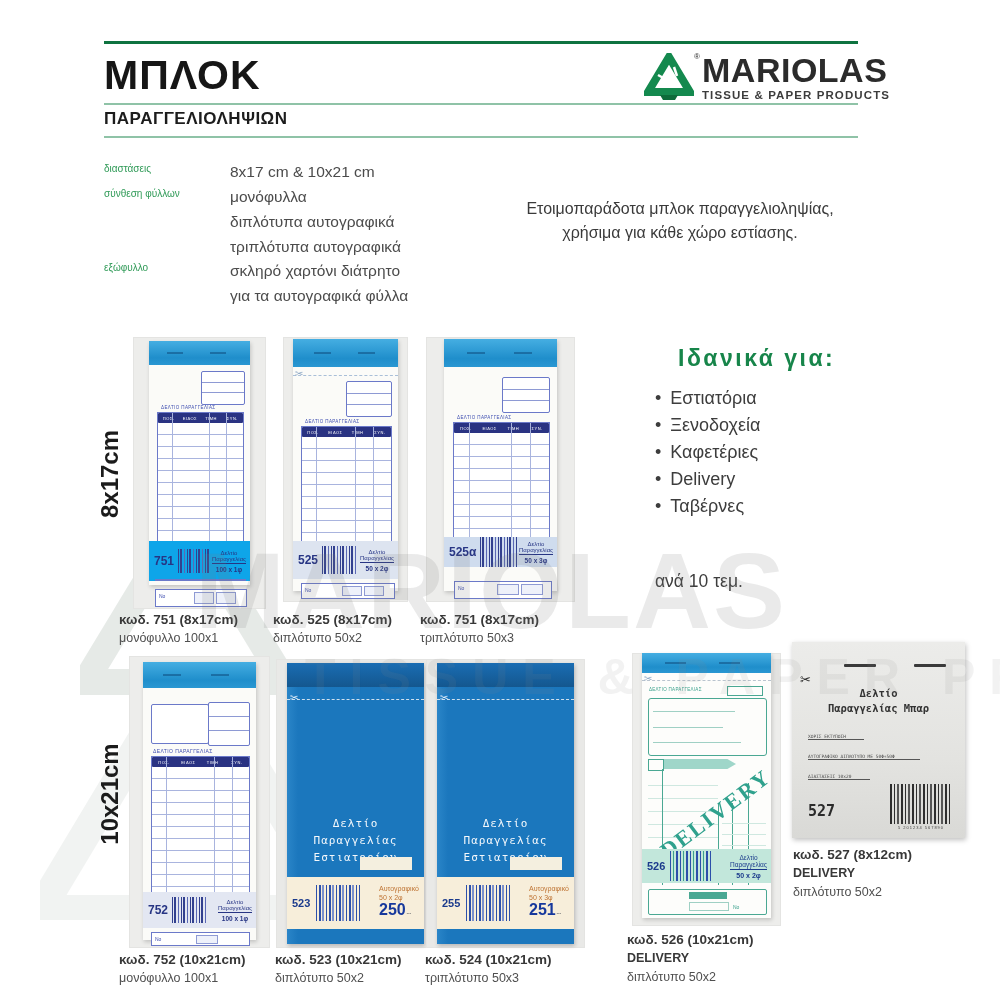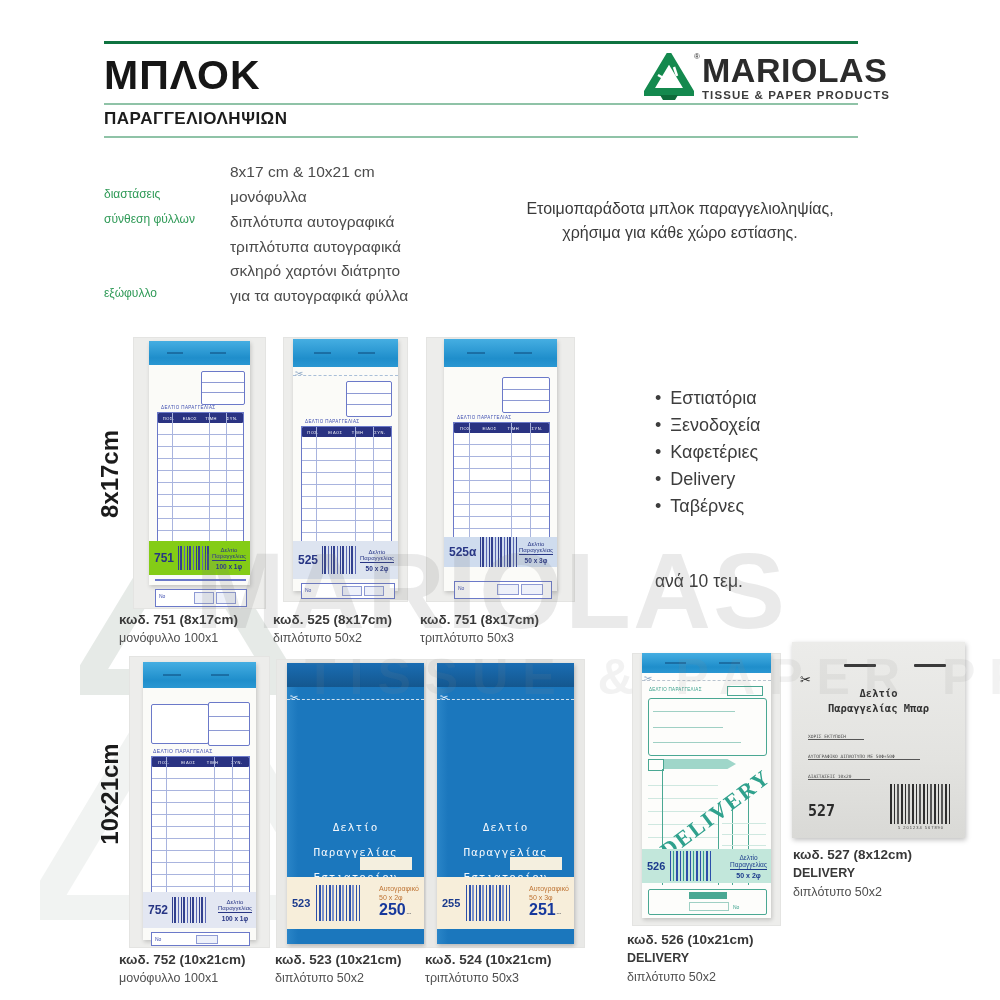--- a/index.html
+++ b/index.html
@@ -11,21 +11,21 @@
   .rule-thick{height:3px;background:#0e7340;}
   .rule-thin{height:2px;background:#8fc3a7;}
   .title{font-size:41px;font-weight:bold;color:#161616;letter-spacing:1px;}
   .subtitle{font-size:17px;font-weight:bold;color:#1c1c1c;letter-spacing:.5px;}
   .brand{display:flex;align-items:flex-start;gap:8px;}
   .brand-text{text-align:left;}
   .brand-name{font-size:34px;font-weight:bold;color:#2b2b2b;letter-spacing:.5px;line-height:34px;}
   .brand-tag{font-size:11.5px;font-weight:bold;color:#3c3c3c;letter-spacing:1.1px;margin-top:2px;}
 
   
-  .spec-label{font-size:12px;color:#2f9a57;margin-top:24px;}
+  .spec-label{font-size:10px;color:#2f9a57;}
   .spec-value{font-size:15.5px;color:#4b4b4b;}
   .intro{font-size:16px;color:#3a3a3a;text-align:center;line-height:24px;}
 
   
   .green-head{font-size:23px;font-weight:bold;color:#17854a;letter-spacing:2.5px;}
   .bullet-item{font-size:18px;color:#3d3d3d;}
   .bullet-dot{color:#3d3d3d;margin-right:9px;}
   .pack-value{font-size:17.5px;color:#3d3d3d;}
 
   
@@ -55,21 +55,21 @@
   .band-right .l3{font-size:6.5px;font-weight:bold;margin-top:2px;}
   .pfoot{position:absolute;border:1px solid #6b79c9;background:#fff;}
   .pfoot .no{position:absolute;left:3px;top:3px;font-size:5px;color:#3d4db0;}
   .pfoot .bx{position:absolute;border:1px solid #8e9ad4;background:#eef1fa;}
 
   
   .bpad{position:absolute;background:linear-gradient(90deg,#2a85c8 0%,#1b77bd 8%,#1b77bd 100%);box-shadow:1px 2px 4px rgba(0,0,0,.22);}
   .bstrip{position:absolute;left:0;right:0;top:0;background:linear-gradient(180deg,#1a6db3 0%,#14578f 100%);}
   .bcut{position:absolute;left:0;right:0;border-top:1.5px dashed #cfe0ef;}
   .bcut .sc{position:absolute;left:3px;top:-8px;font-size:10px;color:#e8f1fa;}
-  .cover-t{position:absolute;left:0;right:0;text-align:center;color:#f4f8fc;font-family:"DejaVu Sans Mono",monospace;font-size:11px;letter-spacing:1px;line-height:25px;}
+  .cover-t{position:absolute;left:0;right:0;text-align:center;color:#f4f8fc;font-family:"DejaVu Sans Mono",monospace;font-size:11px;letter-spacing:1px;line-height:17px;}
   .wbox{position:absolute;background:#f4efdf;}
   .cband{position:absolute;left:0;right:0;background:#f7eeda;display:flex;align-items:center;}
   .cband .code{font-weight:bold;color:#1b3a8c;font-size:11px;margin-left:5px;}
   .cband .bc{width:44px;height:36px;margin-left:6px;background:repeating-linear-gradient(90deg,#2c4faa 0 1px,transparent 1px 3px,#2c4faa 3px 5px,transparent 5px 6px,#7b90cc 6px 8px,transparent 8px 10px);}
   .cband .r{margin-left:auto;margin-right:5px;text-align:left;}
   .cband .r .t{font-size:7px;color:#bf7434;line-height:9px;}
   .cband .r .n{font-size:16px;font-weight:bold;color:#16389c;line-height:16px;}
   .cband .r .n small{font-size:4px;color:#8a8a8a;font-weight:normal;}
 
   
@@ -172,21 +172,21 @@
           <span>ΠΟΣ.</span>
             <span>ΕΙΔΟΣ</span>
             <span>ΤΙΜΗ</span>
             <span>ΣΥΝ.</span>
         </div>
         <div class="tbody" style="top:10px;"></div>
         <div class="vline" style="left:16%;"></div>
         <div class="vline" style="left:60%;"></div>
         <div class="vline" style="left:80%;"></div>
       </div>
-      <div class="band" style="top:200px;height:34px;background:#84cc16;">
+      <div class="band" style="top:200px;height:40px;background:#0ea5e9;">
         <span class="band-code">751</span>
         <span class="bc-blue" style="width:32px;height:24px;"></span>
         <span class="band-right">
           <div class="l1">Δελτίο</div>
           <div class="l2">Παραγγελίας</div>
           <div class="l3">100 x 1φ</div>
         </span>
       </div>
       <div class="pfoot" style="left:6px;top:238px;width:89px;height:0;"></div>
     </div>
@@ -286,20 +286,21 @@
   </div>
   <div class="cap" style="left:273px;top:610px;width:160px;">
     <div class="c1">κωδ. 525 (8x17cm)</div>
     <div class="c2">διπλότυπο 50x2</div>
   </div>
   <div class="cap" style="left:420px;top:610px;width:160px;">
     <div class="c1">κωδ. 751 (8x17cm)</div>
     <div class="c2">τριπλότυπο 50x3</div>
   </div>
 
+  <div class="abs green-head" style="left:678px;top:345px;">Ιδανικά για:</div>
   <div class="abs bullet-item" style="left:655px;top:388px;"><span class="bullet-dot">•</span><span>Εστιατόρια</span></div>
   <div class="abs bullet-item" style="left:655px;top:415px;"><span class="bullet-dot">•</span><span>Ξενοδοχεία</span></div>
   <div class="abs bullet-item" style="left:655px;top:442px;"><span class="bullet-dot">•</span><span>Καφετέριες</span></div>
   <div class="abs bullet-item" style="left:655px;top:469px;text-align:right;"><span class="bullet-dot">•</span><span>Delivery</span></div>
   <div class="abs bullet-item" style="left:655px;top:496px;"><span class="bullet-dot">•</span><span>Ταβέρνες</span></div>
 
   <div class="abs pack-value" style="left:655px;top:571px;z-index:2;">ανά 10 τεμ.</div>
 
   <div class="abs wm wm-name" style="left:195px;top:528px;z-index:5;">MARIOLAS</div>
   <div class="abs wm wm-tag" style="left:305px;top:648px;z-index:5;">TISSUE &amp; PAPER PRODUCTS</div>

